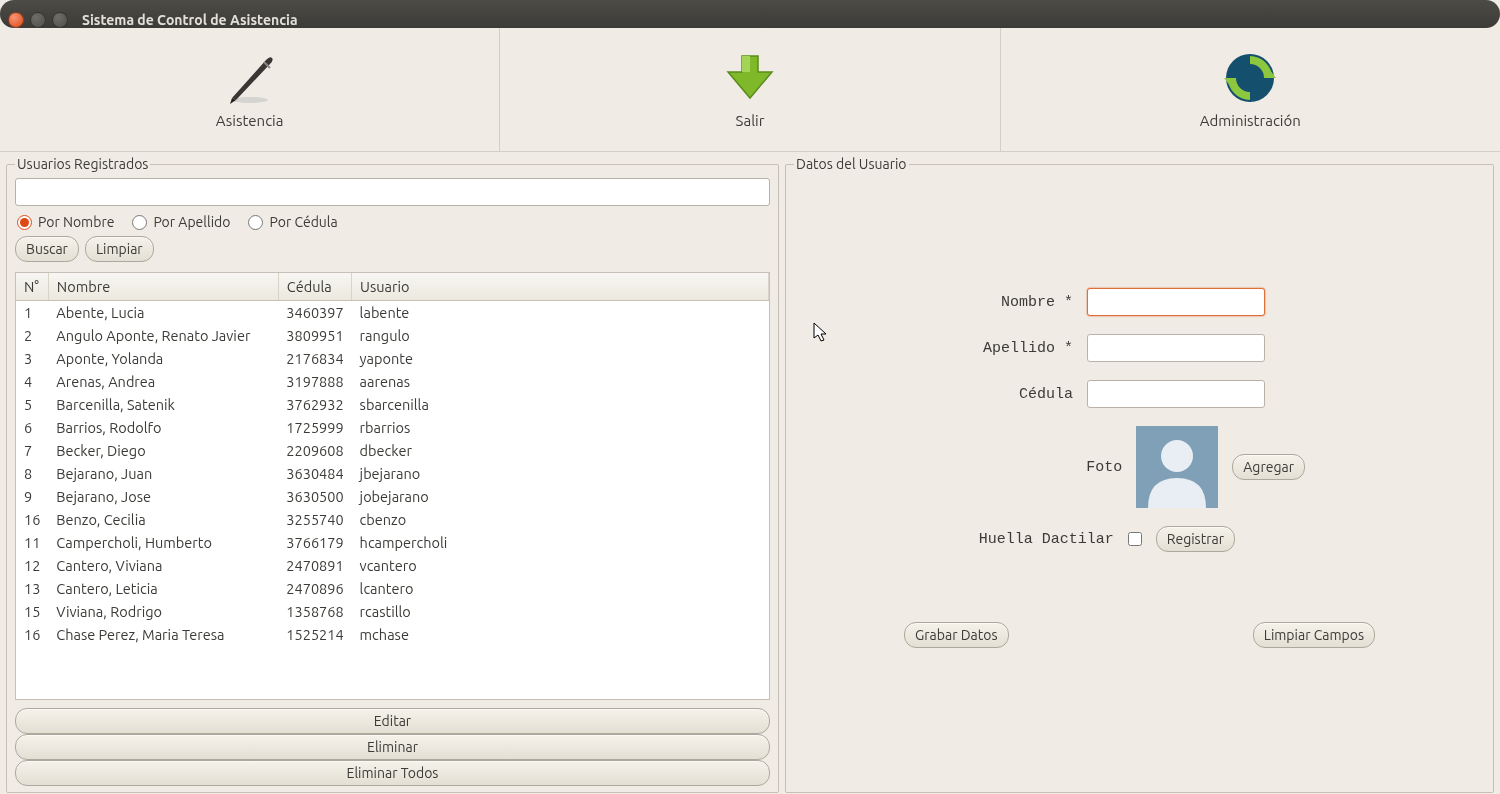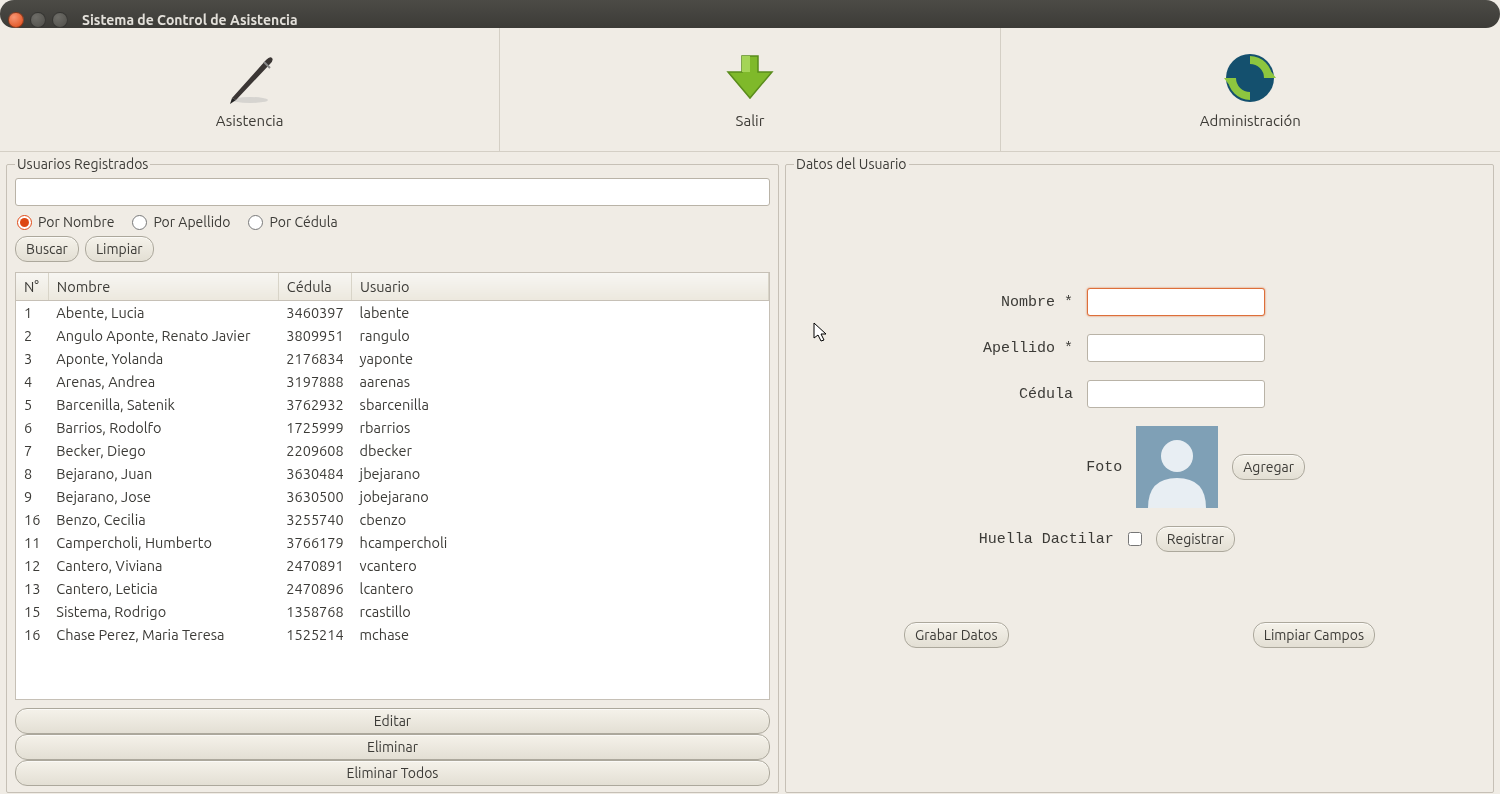--- a/index.html
+++ b/index.html
@@ -295,21 +295,21 @@
               <td>vcantero</td>
             </tr>
             <tr>
               <td>13</td>
               <td>Cantero, Leticia</td>
               <td>2470896</td>
               <td>lcantero</td>
             </tr>
             <tr>
               <td>15</td>
-              <td>Sistema, Rodrigo</td>
+              <td>Viviana, Rodrigo</td>
               <td>1358768</td>
               <td>rcastillo</td>
             </tr>
             <tr>
               <td>16</td>
               <td>Chase Perez, Maria Teresa</td>
               <td>1525214</td>
               <td>mchase</td>
             </tr>
           </tbody>

